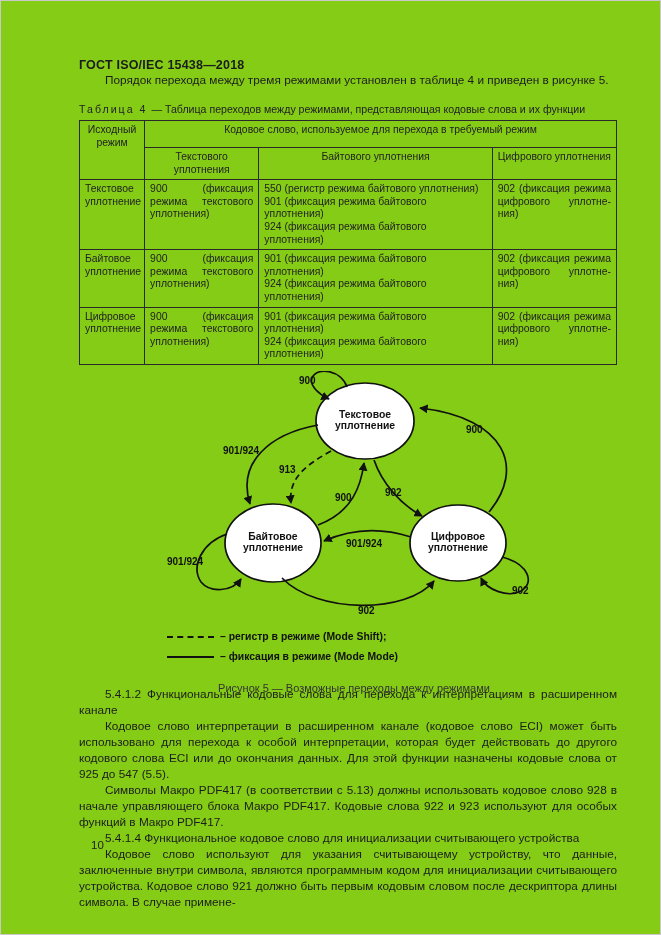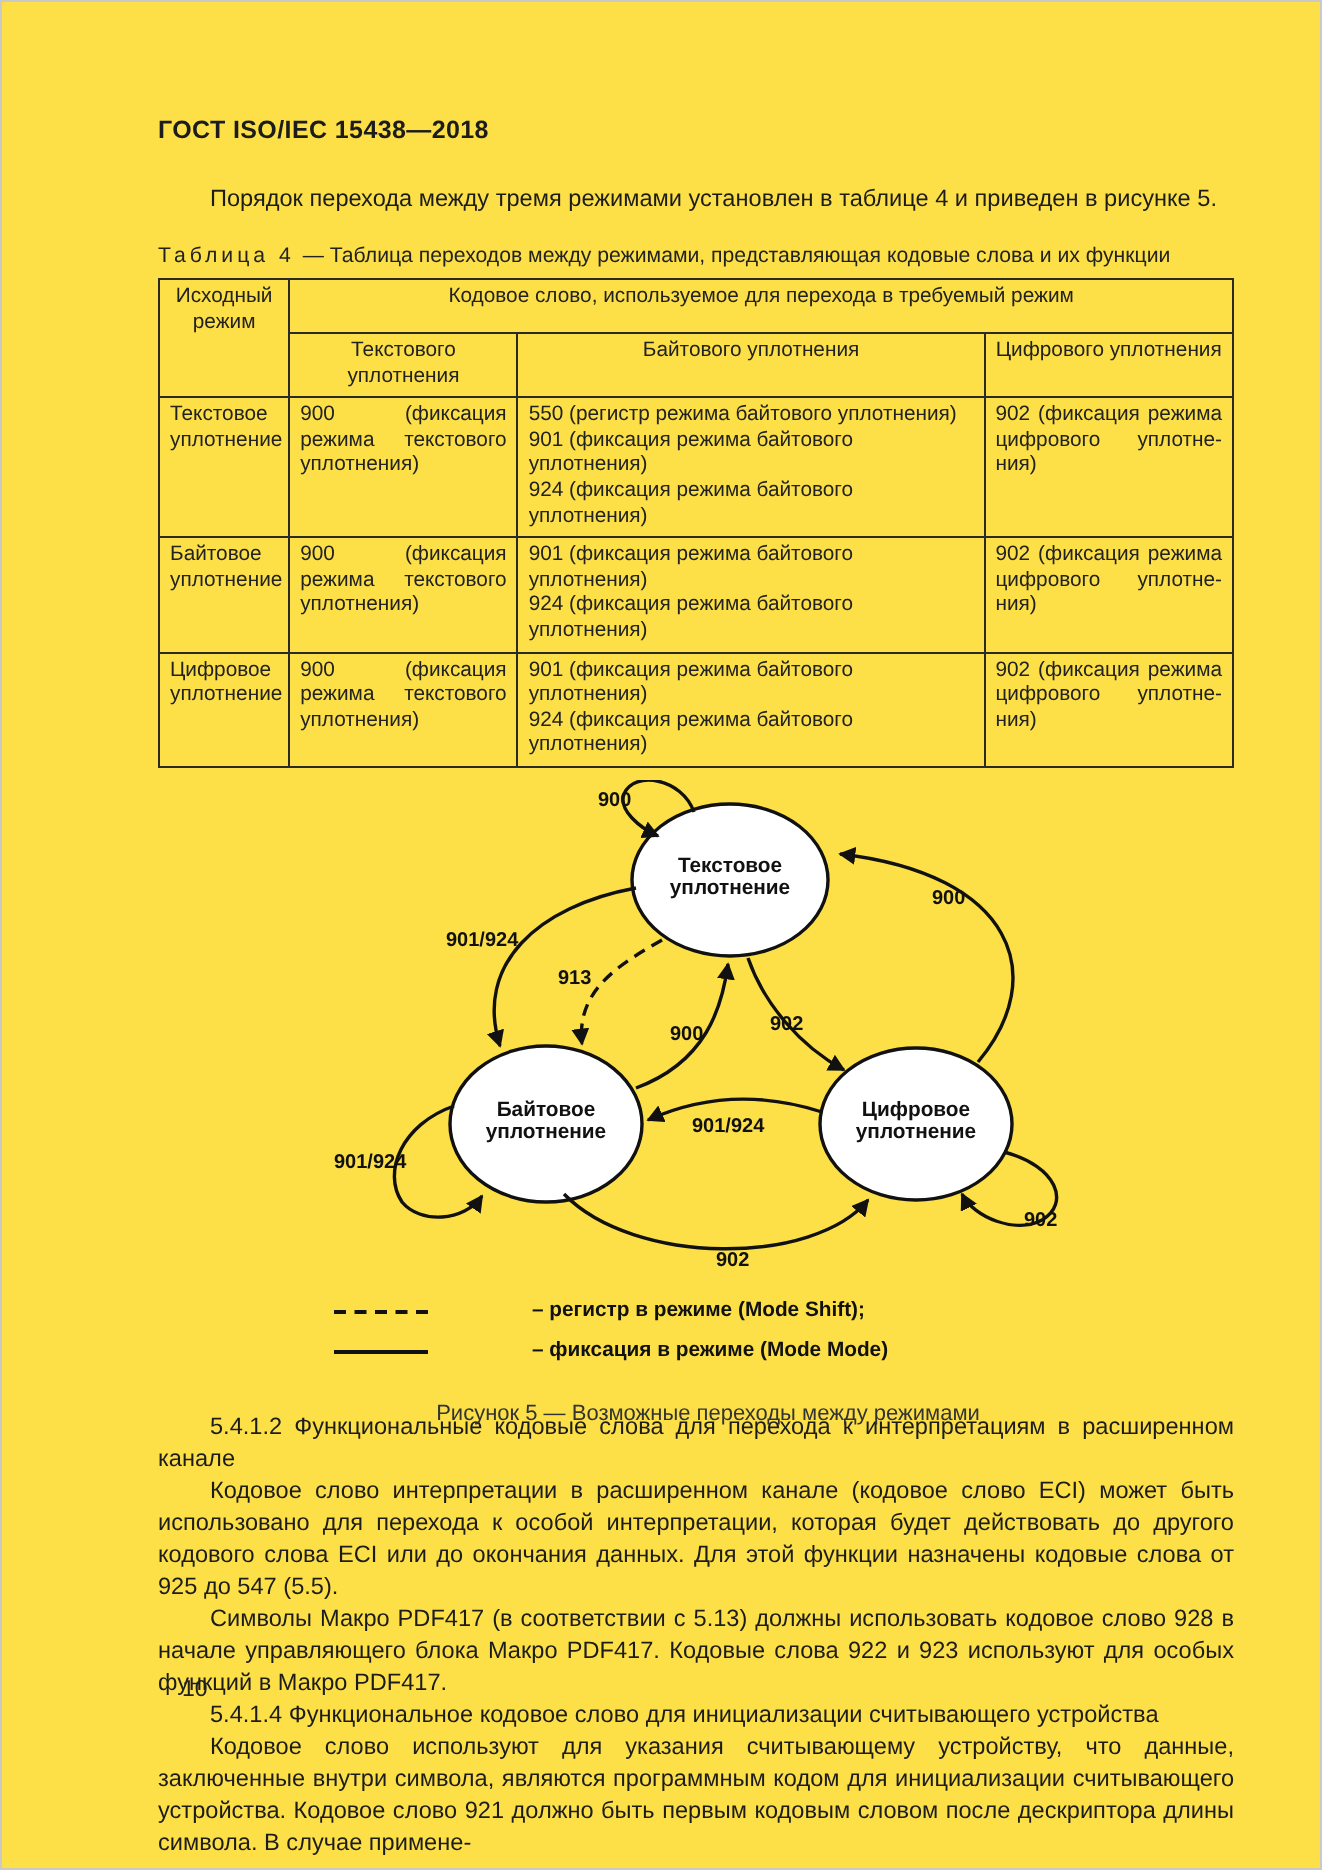--- a/index.html
+++ b/index.html
@@ -1,32 +1,32 @@
 <!DOCTYPE html>
 <html lang="ru"><head>
 <meta charset="utf-8">
 <style>
   html,body { margin:0; padding:0; background:#fff; }
   .page {
     position:relative;
     width:661px; height:935px;
-    background:#fde047;
+    background:#84cc16;
     border:1px solid #c9c9c9;
     box-sizing:border-box;
     font-family:"Liberation Sans", sans-serif;
     color:#1c1c1c;
     overflow:hidden;
   }
   .content { position:absolute; left:78px; top:0; width:538px; }
 
   .doc-header { margin-top:57px; font-size:12.5px; font-weight:bold; letter-spacing:.2px; }
 
   .para { margin:0; font-size:11.8px; line-height:16px; text-align:justify; }
   .indent { text-indent:26px; }
-  .intro { margin-top:19px; }
+  .intro { }
 
   .table-caption { margin-top:15px; font-size:10.6px; color:#222; }
   .tcap-label { letter-spacing:2px; margin-right:4px;margin-top:12px; }
 
   table.gost { border-collapse:collapse; margin-top:5px; width:538px; table-layout:fixed; }
   table.gost td {
     border:1px solid #2a2a2a;
     font-size:10.4px; line-height:12.6px;
     padding:3px 5px; vertical-align:top;
     color:#222;
@@ -39,21 +39,21 @@
   .cell-line { display:block; }
 
   .figure { position:relative; margin-top:6px; height:308px; }
   .fig-inner { position:absolute; left:52px; top:0; width:420px; height:300px; }
   .fig-inner svg { position:absolute; left:0; top:0; }
   .node-label {
     position:absolute; width:90px; text-align:center;
     font-size:10.4px; line-height:11.5px; font-weight:bold; color:#111;
   }
   .legend { position:absolute; left:36px; top:256px; }
-  .legend-row { display:flex; align-items:center; height:20px;gap:46px; }
+  .legend-row { display:flex; align-items:center; height:20px; }
   .legend-sample { width:47px; margin-right:6px; }
   .legend-sample.dashed { border-top:2px dashed #111; }
   .legend-sample.solid  { border-top:2px solid #111; }
   .legend-label { font-size:10.4px; font-weight:bold; color:#111; white-space:nowrap; }
 
   .fig-caption { text-align:center; margin-top:7px; font-size:11px; color:#333; }
 
   .body-text { margin-top:7px; }
 
   .page-number { position:absolute; left:90px; top:838px; font-size:11.5px; color:#222; }

